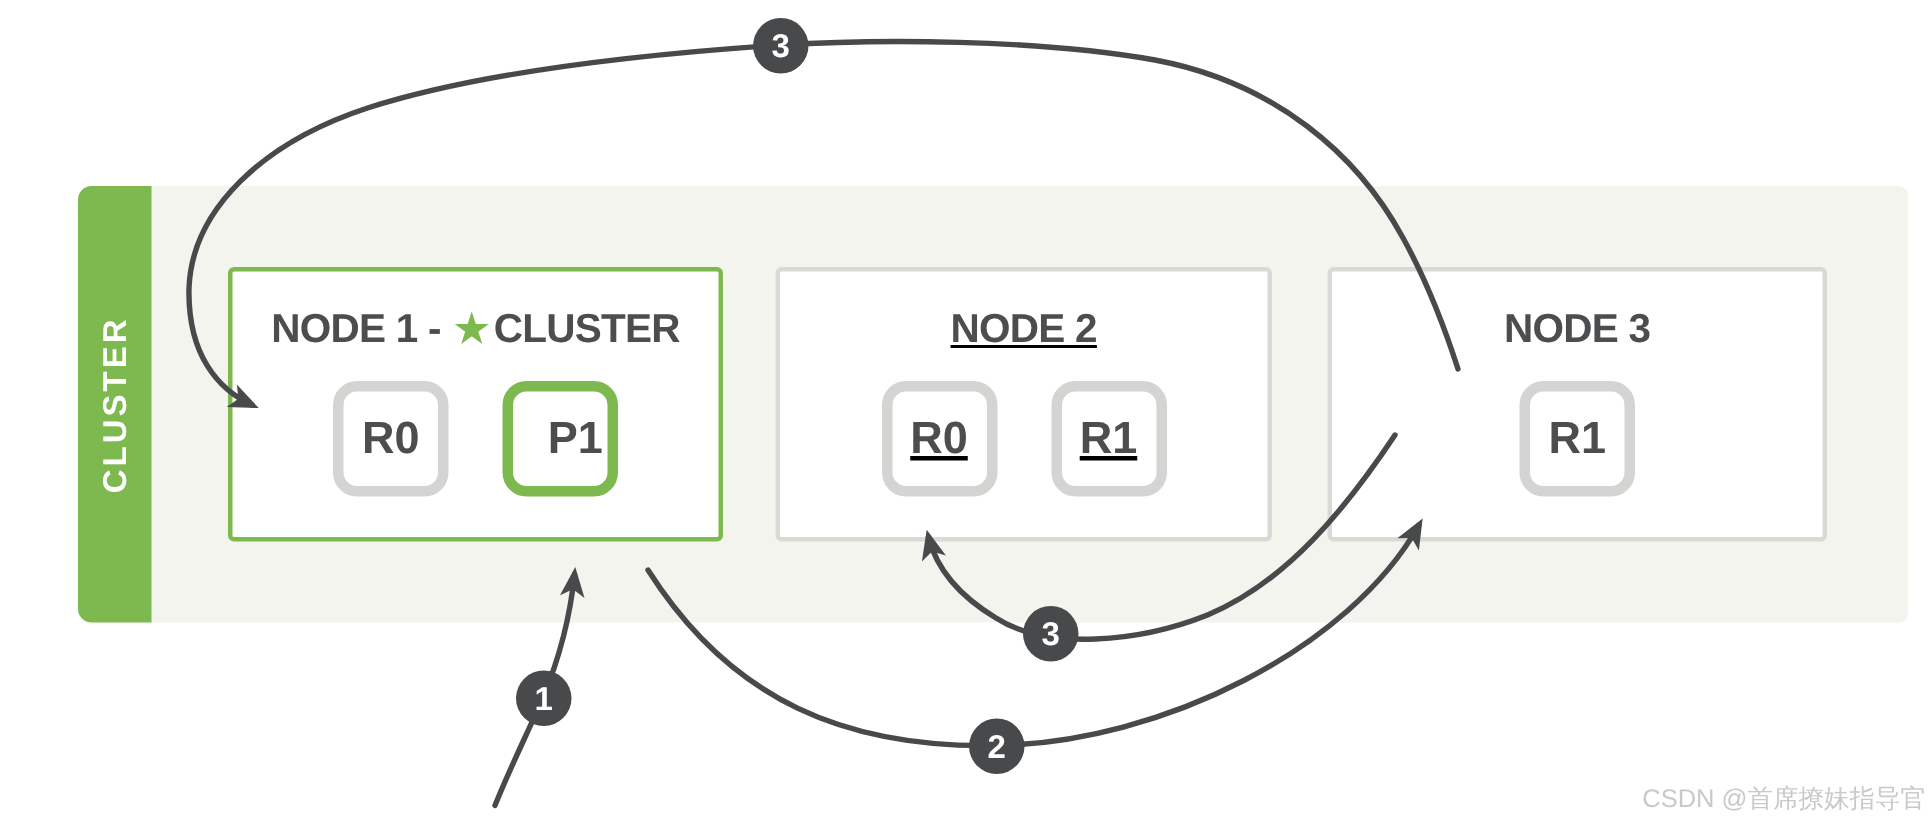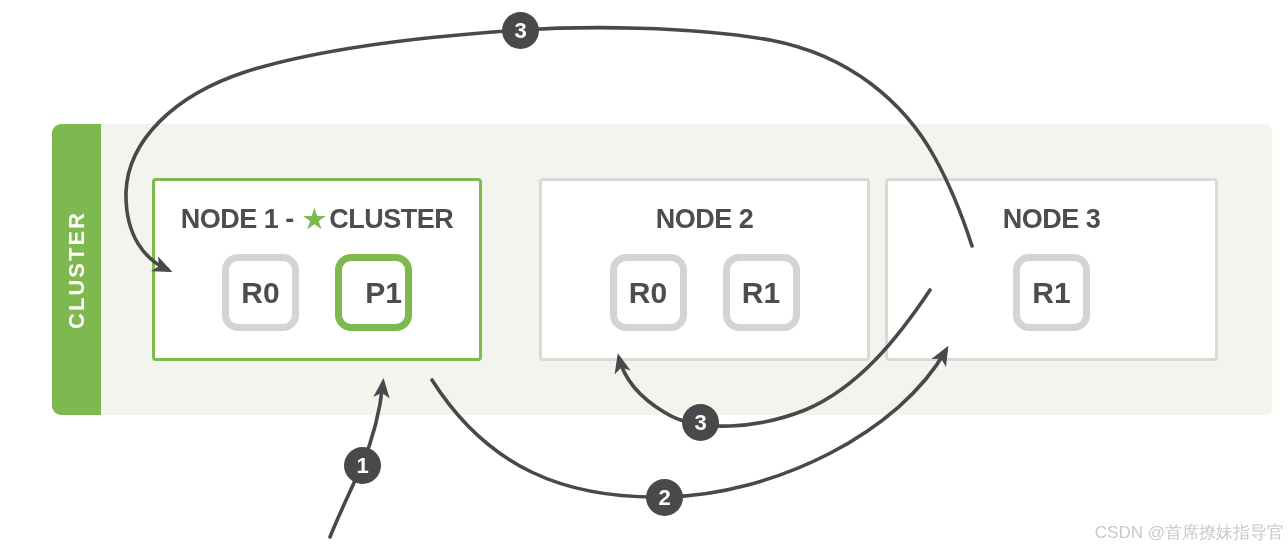--- a/index.html
+++ b/index.html
@@ -71,21 +71,21 @@
     <div class="shards">
       <div class="shard replica">
         <span>R0</span>
       </div>
       <div class="shard primary">
         <span>P1</span>
       </div>
     </div>
   </div>
 
-  <div class="node" style="left:539px;width:331px;">
+  <div class="node" style="left:517px;width:331px;text-decoration:underline;">
     <div class="node-title">
       <span>NODE 2</span>
     </div>
     <div class="shards">
       <div class="shard replica">
         <span>R0</span>
       </div>
       <div class="shard replica">
         <span>R1</span>
       </div>

